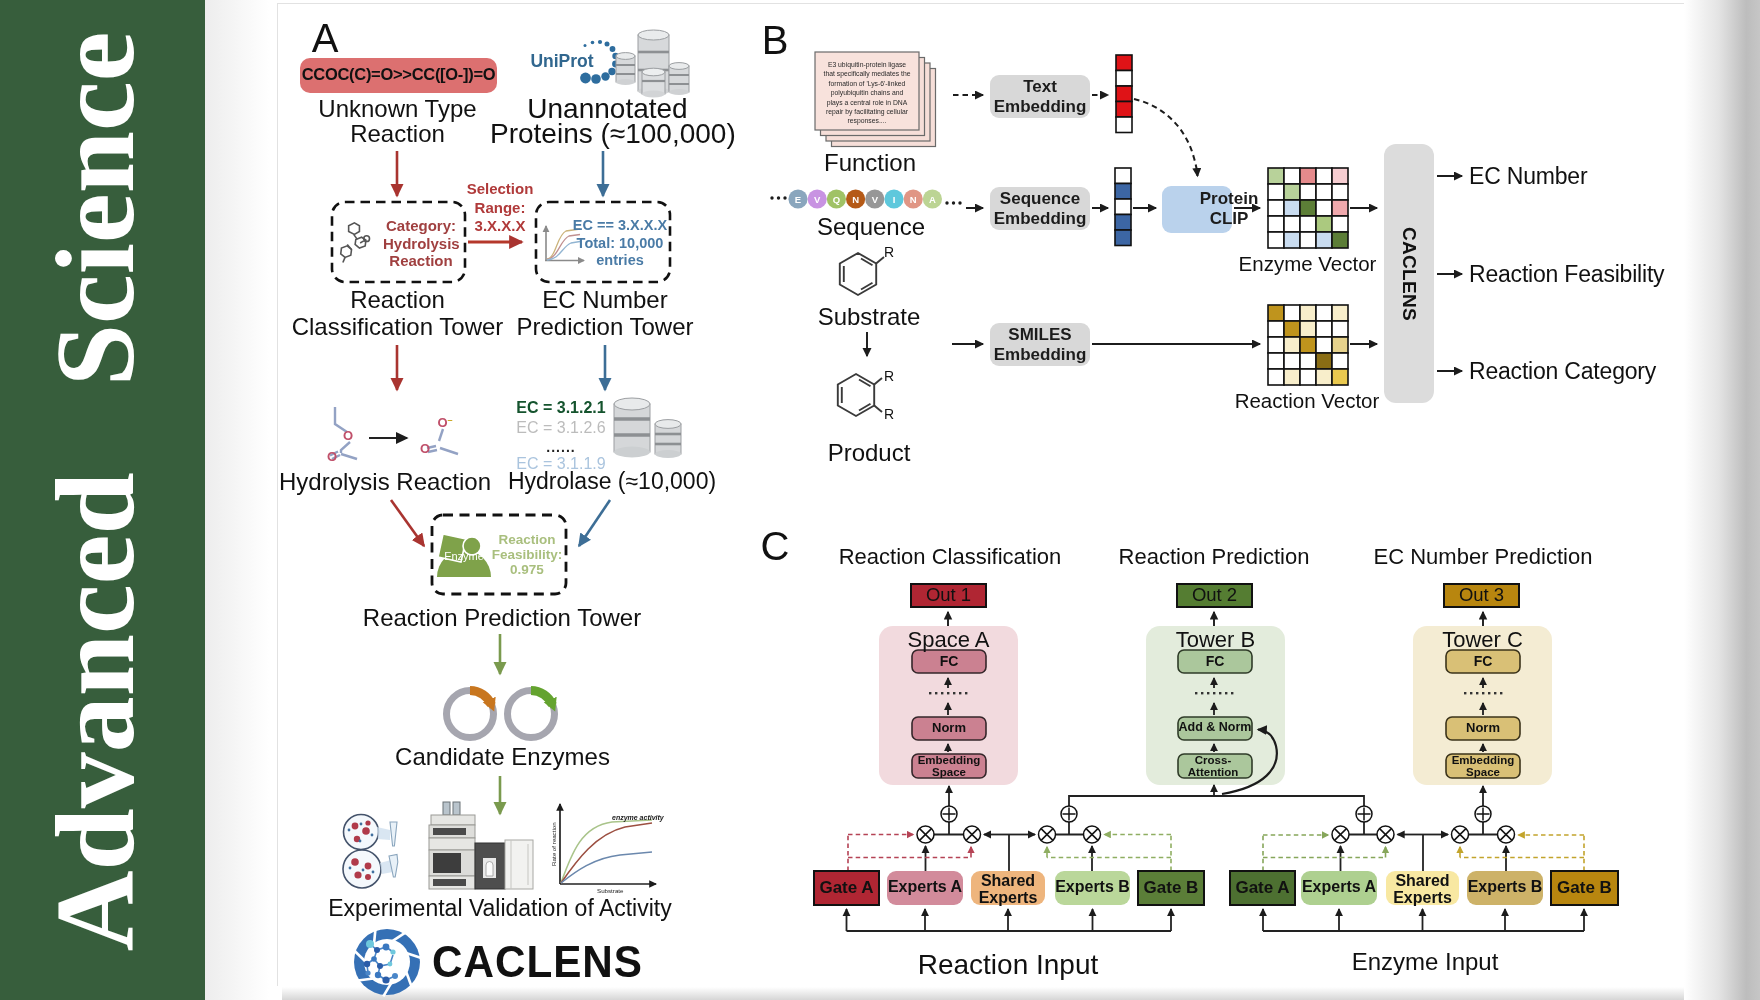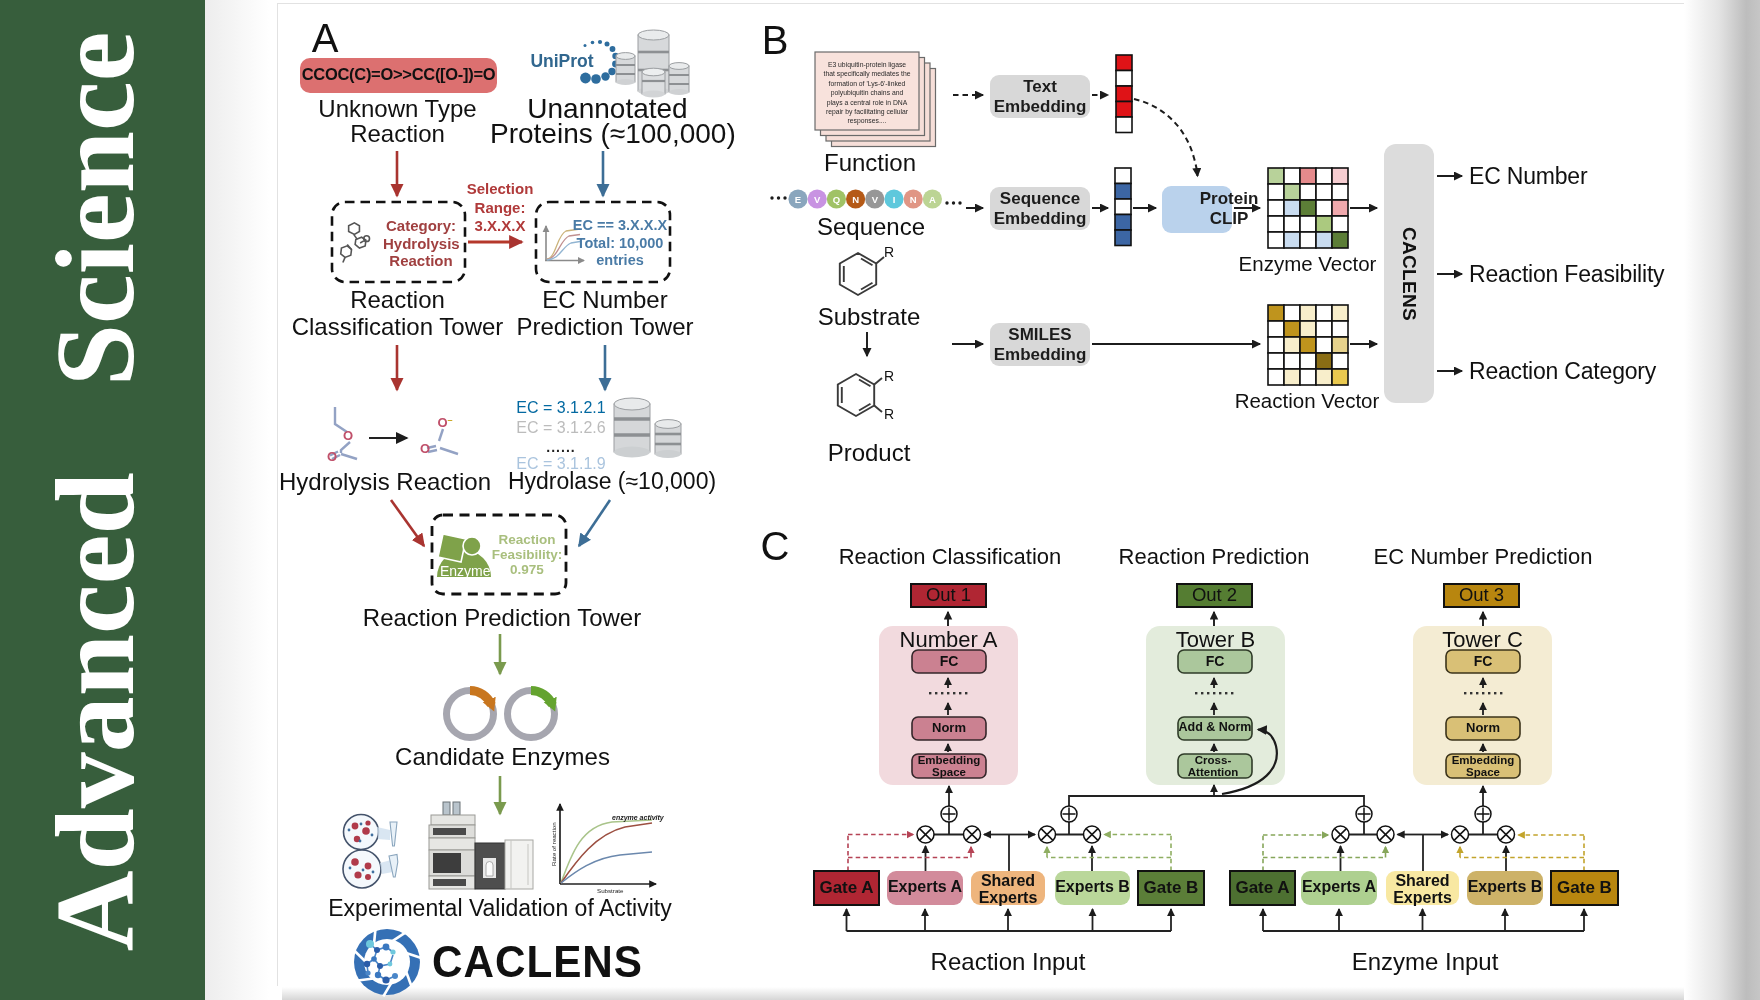--- a/index.html
+++ b/index.html
@@ -666,26 +666,26 @@
 <div class="lbl" style="left:383px;top:217px;width:76px;font-size:15px;line-height:17.5px;font-weight:bold;color:#a04040;">Category:<br>Hydrolysis<br>Reaction</div>
 <div class="lbl" style="left:462px;top:180px;width:76px;font-size:15px;line-height:18.5px;font-weight:bold;color:#b03a3a;">Selection<br>Range:<br>3.X.X.X</div>
 <div class="lbl" style="left:572px;top:217px;width:96px;font-size:14.5px;line-height:17.5px;font-weight:bold;color:#4a7ba6;white-space:nowrap;">EC == 3.X.X.X<br>Total: 10,000<br>entries</div>
 <div class="lbl" style="left:280px;top:286px;width:235px;font-size:24px;line-height:27px;white-space:nowrap;">Reaction<br>Classification Tower</div>
 <div class="lbl" style="left:515px;top:286px;width:180px;font-size:24px;line-height:27px;white-space:nowrap;">EC Number<br>Prediction Tower</div>
 <div class="lbl" style="left:340px;top:429px;width:16px;font-size:13px;font-weight:bold;color:#c0506a;">O</div>
 <div class="lbl" style="left:324px;top:450px;width:16px;font-size:13px;font-weight:bold;color:#c0506a;">O</div>
 <div class="lbl" style="left:435px;top:416px;width:20px;font-size:13px;font-weight:bold;color:#c0506a;">O<span style="font-size:9px;color:#c8a418;vertical-align:4px;">–</span></div>
 <div class="lbl" style="left:417px;top:442px;width:16px;font-size:13px;font-weight:bold;color:#c0506a;">O</div>
 <div class="lbl" style="left:278px;top:470px;width:214px;font-size:24px;white-space:nowrap;">Hydrolysis Reaction</div>
-<div class="lbl" style="left:513px;top:400px;width:96px;font-size:16px;font-weight:normal;color:#0369a1;">EC = 3.1.2.1</div>
+<div class="lbl" style="left:513px;top:400px;width:96px;font-size:16px;font-weight:bold;color:#14532d;">EC = 3.1.2.1</div>
 <div class="lbl" style="left:513px;top:420px;width:96px;font-size:16px;color:#bcbcbc;">EC = 3.1.2.6</div>
 <div class="lbl" style="left:513px;top:440px;width:96px;font-size:14px;font-weight:bold;letter-spacing:1px;color:#222;">......</div>
 <div class="lbl" style="left:513px;top:456px;width:96px;font-size:16px;color:#aac4de;">EC = 3.1.1.9</div>
 <div class="lbl" style="left:503px;top:470px;width:218px;font-size:23px;white-space:nowrap;">Hydrolase (≈10,000)</div>
-<div class="lbl" style="left:440px;top:564px;width:48px;font-size:14px;color:#fff;">Enzyme</div>
+<div class="lbl" style="left:440px;top:551px;width:48px;font-size:11px;color:#fff;">Enzyme</div>
 <div class="lbl" style="left:487px;top:532px;width:80px;font-size:13.5px;line-height:15px;font-weight:bold;color:#a9bf7e;">Reaction<br>Feasibility:<br>0.975</div>
 <div class="lbl" style="left:362px;top:606px;width:280px;font-size:24px;white-space:nowrap;">Reaction Prediction Tower</div>
 <div class="lbl" style="left:380px;top:745px;width:245px;font-size:24px;">Candidate Enzymes</div>
 <div class="lbl" style="left:318px;top:897px;width:364px;font-size:23px;white-space:nowrap;">Experimental Validation of Activity</div>
 <div class="lbl" style="left:432px;top:939px;width:212px;font-size:44px;font-weight:bold;letter-spacing:1px;transform:scaleX(0.96);transform-origin:0 50%;">CACLENS</div>
 
 <div class="lbl" style="left:755px;top:20px;width:40px;font-size:40px;">B</div>
 <div class="lbl" style="left:820px;top:60px;width:94px;font-size:6.8px;line-height:9.4px;color:#2a2a2a;">E3 ubiquitin-protein ligase<br>that specifically mediates the<br>formation of 'Lys-6'-linked<br>polyubiquitin chains and<br>plays a central role in DNA<br>repair by facilitating cellular<br>responses....</div>
 <div class="lbl" style="left:810px;top:151px;width:120px;font-size:24px;">Function</div>
 <div class="lbl" style="left:780px;top:215px;width:182px;font-size:24px;">Sequence</div>
@@ -707,21 +707,21 @@
 <div class="lbl" style="left:1469px;top:263px;width:230px;font-size:23px;letter-spacing:-0.2px;text-align:left;">Reaction Feasibility</div>
 <div class="lbl" style="left:1469px;top:360px;width:230px;font-size:23px;letter-spacing:-0.2px;text-align:left;">Reaction Category</div>
 
 <div class="lbl" style="left:755px;top:526px;width:40px;font-size:40px;">C</div>
 <div class="lbl" style="left:830px;top:546px;width:240px;font-size:22px;">Reaction Classification</div>
 <div class="lbl" style="left:1104px;top:546px;width:220px;font-size:22px;">Reaction Prediction</div>
 <div class="lbl" style="left:1365px;top:546px;width:236px;font-size:22px;">EC Number Prediction</div>
 <div class="lbl" style="left:911px;top:585px;width:75px;font-size:18.5px;font-weight:500;">Out 1</div>
 <div class="lbl" style="left:1177px;top:585px;width:75px;font-size:18.5px;font-weight:500;">Out 2</div>
 <div class="lbl" style="left:1444px;top:585px;width:75px;font-size:18.5px;font-weight:500;">Out 3</div>
-<div class="lbl" style="left:879px;top:629px;width:139px;font-size:22px;">Number A</div>
+<div class="lbl" style="left:879px;top:629px;width:139px;font-size:22px;">Space A</div>
 <div class="lbl" style="left:1146px;top:629px;width:139px;font-size:22px;">Tower B</div>
 <div class="lbl" style="left:1413px;top:629px;width:139px;font-size:22px;">Tower C</div>
 <div class="lbl" style="left:912px;top:654px;width:74px;font-size:14px;font-weight:600;">FC</div>
 <div class="lbl" style="left:1178px;top:654px;width:74px;font-size:14px;font-weight:600;">FC</div>
 <div class="lbl" style="left:1446px;top:654px;width:74px;font-size:14px;font-weight:600;">FC</div>
 <div class="lbl" style="left:912px;top:721px;width:74px;font-size:13px;font-weight:600;">Norm</div>
 <div class="lbl" style="left:1178px;top:721px;width:74px;font-size:12.5px;font-weight:600;white-space:nowrap;">Add &amp; Norm</div>
 <div class="lbl" style="left:1446px;top:721px;width:74px;font-size:13px;font-weight:600;">Norm</div>
 <div class="lbl" style="left:912px;top:755px;width:74px;font-size:11.5px;line-height:11.5px;font-weight:600;">Embedding<br>Space</div>
 <div class="lbl" style="left:1178px;top:755px;width:70px;font-size:11.5px;line-height:11.5px;font-weight:600;">Cross-<br>Attention</div>
@@ -729,14 +729,14 @@
 <div class="lbl" style="left:814px;top:879px;width:65px;font-size:17px;font-weight:600;">Gate A</div>
 <div class="lbl" style="left:887px;top:879px;width:76px;font-size:16px;font-weight:600;white-space:nowrap;">Experts A</div>
 <div class="lbl" style="left:971px;top:871px;width:74px;font-size:16px;line-height:17px;font-weight:600;padding-top:1px;">Shared<br>Experts</div>
 <div class="lbl" style="left:1055px;top:879px;width:75px;font-size:16px;font-weight:600;white-space:nowrap;">Experts B</div>
 <div class="lbl" style="left:1138px;top:879px;width:66px;font-size:17px;font-weight:600;">Gate B</div>
 <div class="lbl" style="left:1230px;top:879px;width:65px;font-size:17px;font-weight:600;">Gate A</div>
 <div class="lbl" style="left:1301px;top:879px;width:76px;font-size:16px;font-weight:600;white-space:nowrap;">Experts A</div>
 <div class="lbl" style="left:1386px;top:871px;width:73px;font-size:16px;line-height:17px;font-weight:600;padding-top:1px;">Shared<br>Experts</div>
 <div class="lbl" style="left:1467px;top:879px;width:76px;font-size:16px;font-weight:600;white-space:nowrap;">Experts B</div>
 <div class="lbl" style="left:1551px;top:879px;width:67px;font-size:17px;font-weight:600;">Gate B</div>
-<div class="lbl" style="left:908px;top:950px;width:200px;font-size:24px;">Reaction Input</div>
+<div class="lbl" style="left:908px;top:950px;width:200px;font-size:28px;">Reaction Input</div>
 <div class="lbl" style="left:1330px;top:950px;width:190px;font-size:24px;">Enzyme Input</div>
 
 </body></html>

